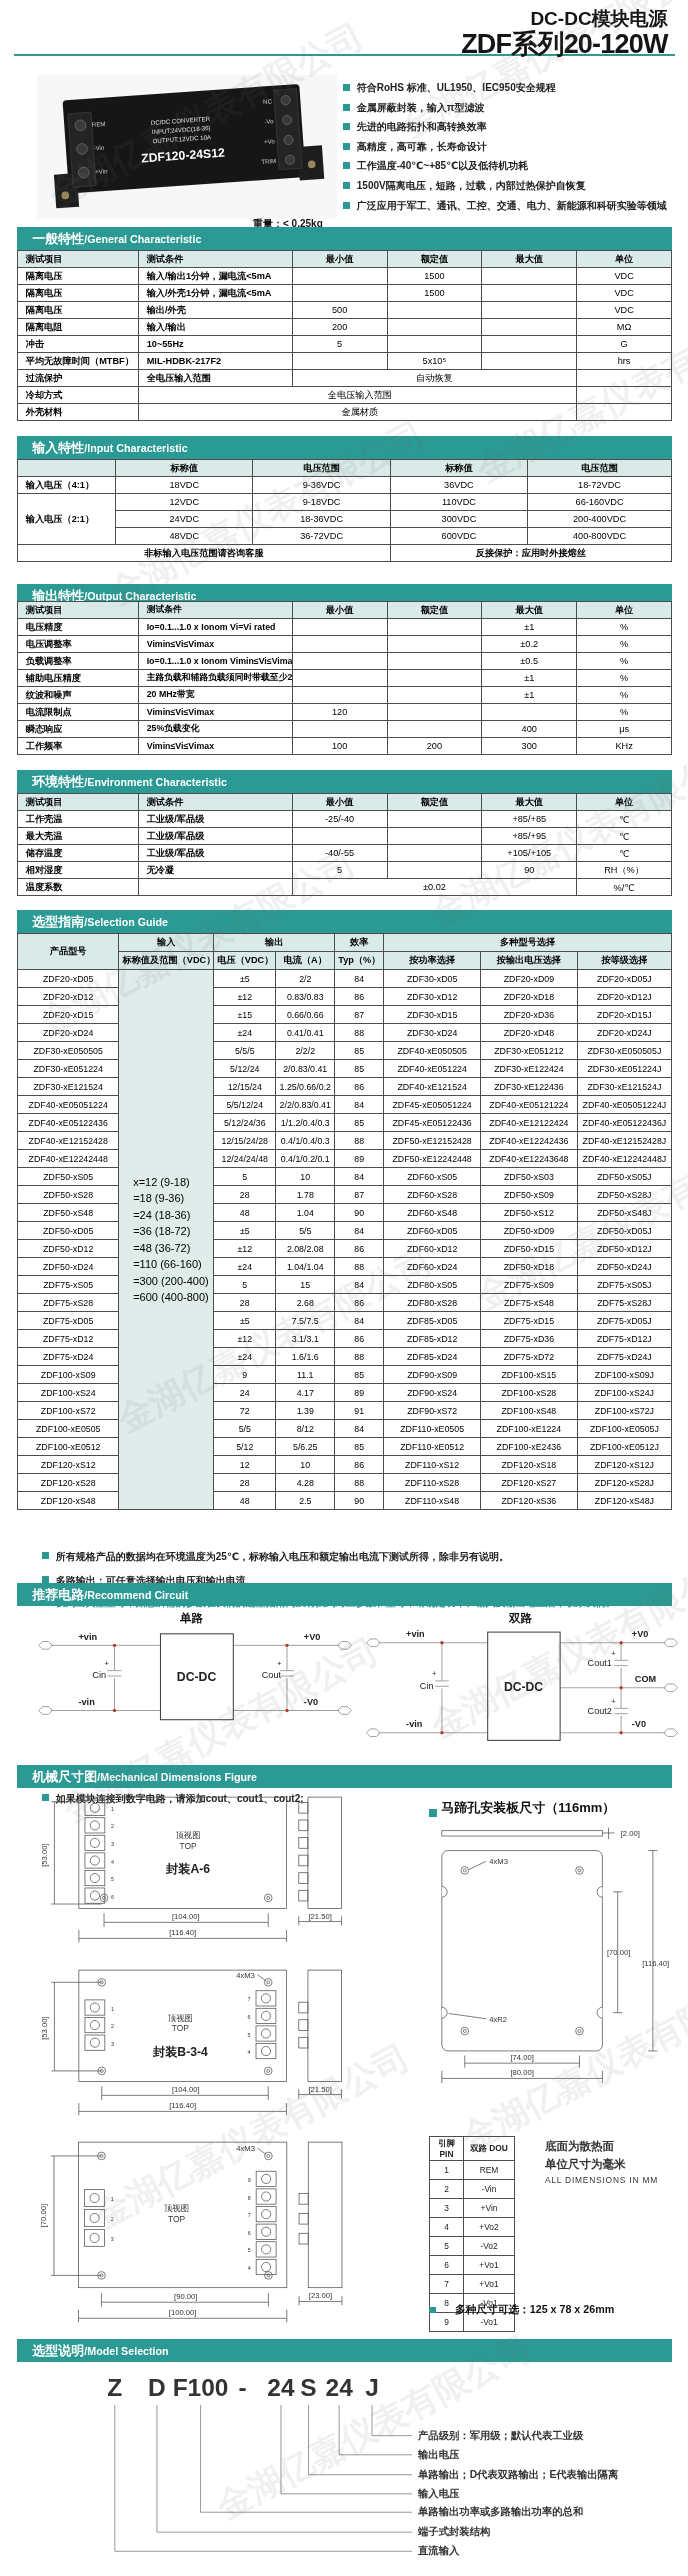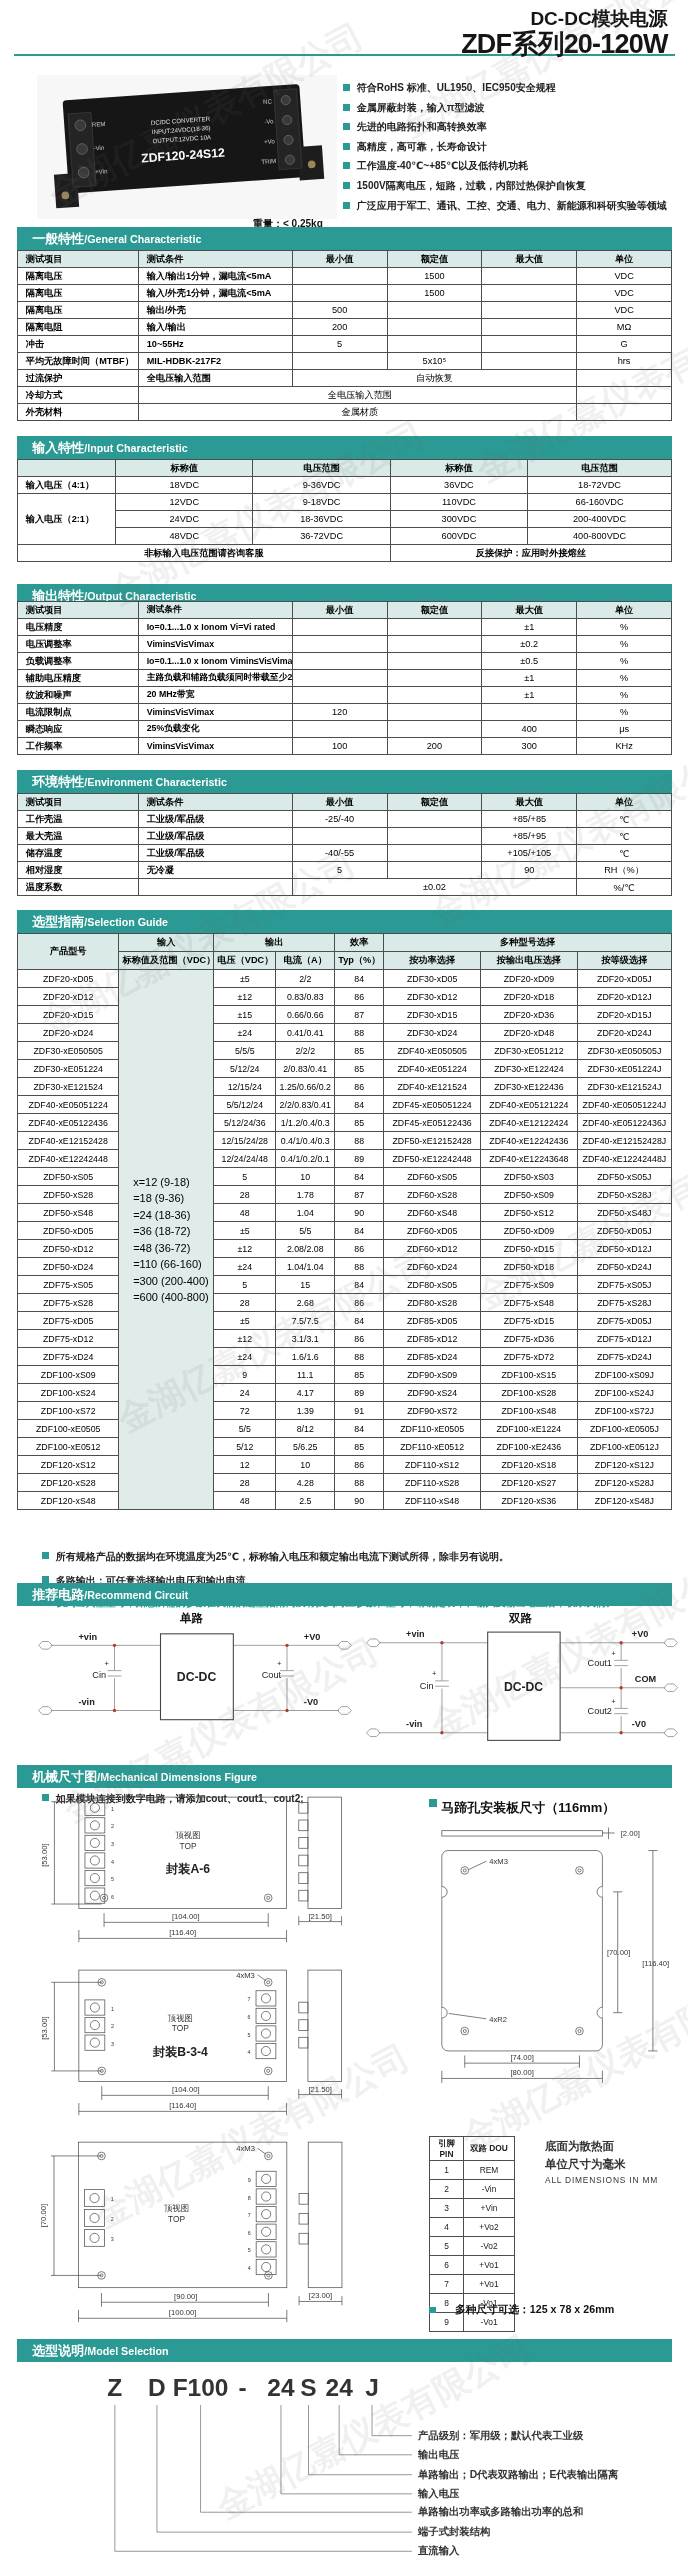--- a/index.html
+++ b/index.html
@@ -46,21 +46,21 @@
   .note{position:absolute;left:42px;display:flex;align-items:flex-start;z-index:2;margin-top:36px;}
   .note .sq{width:6.9px;height:6.9px;background:#2b9a94;margin:2.3px 6.9px 0 0;flex:0 0 auto;}
   .note span.t{font-size:10px;font-weight:bold;color:#222;}
   .note.teal span.t{color:#1a9a94;}
   
   .ckt-title{position:absolute;font-size:11.5px;font-weight:bold;z-index:2;}
   .cktsvg{position:absolute;z-index:2;}
   svg text{font-family:"Liberation Sans","DejaVu Sans",sans-serif;}
   
   .mechsvg{position:absolute;z-index:2;}
-  .plate-title{position:absolute;top:1799px;left:429px;display:flex;align-items:flex-start;z-index:2;}
+  .plate-title{position:absolute;top:1799px;left:429px;display:flex;align-items:flex-end;z-index:2;}
   .plate-title .sq{width:7.7px;height:7.7px;background:#2b9a94;margin-right:4.6px;}
   .plate-title span.t{font-size:13px;font-weight:bold;}
   .pinwrap{position:absolute;top:2136px;left:429px;width:86px;z-index:2;}
   table.pintbl{width:100%;border-collapse:collapse;table-layout:fixed;}
   .pintbl td{border:0.8px solid #4d4d4d;height:16px;font-size:8.4px;text-align:center;color:#222;}
   .pintbl .thead td{font-weight:bold;}
   .mech-notes{position:absolute;top:2137px;left:545px;z-index:2;line-height:1.6;}
   .mech-notes .zh{font-size:11.5px;font-weight:bold;color:#333;}
   .mech-notes .en{font-size:8.4px;color:#333;letter-spacing:0.8px;}
   .size-note{position:absolute;top:2303px;left:429px;display:flex;align-items:center;z-index:2;gap:13px;}

